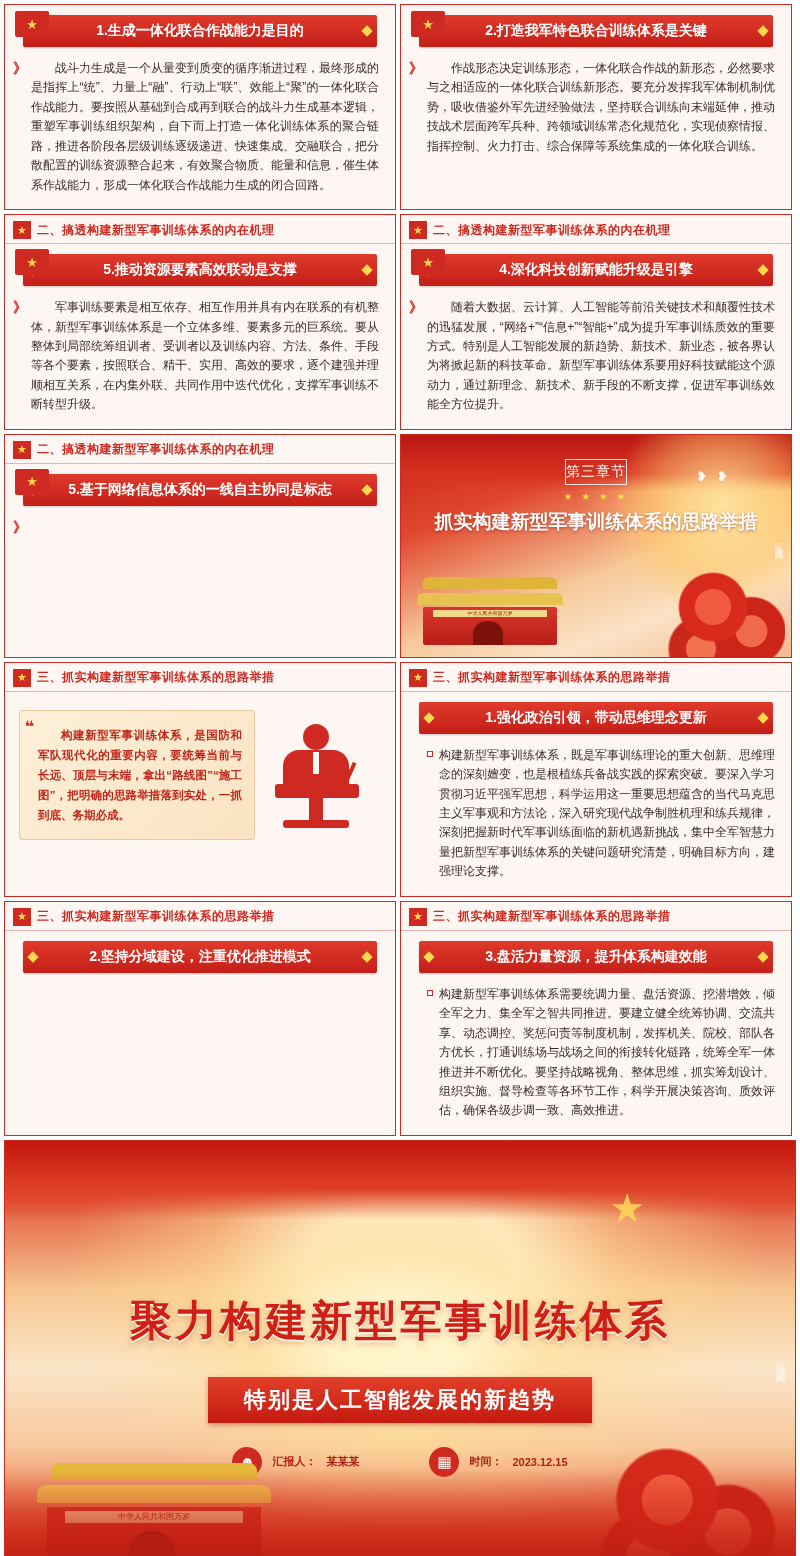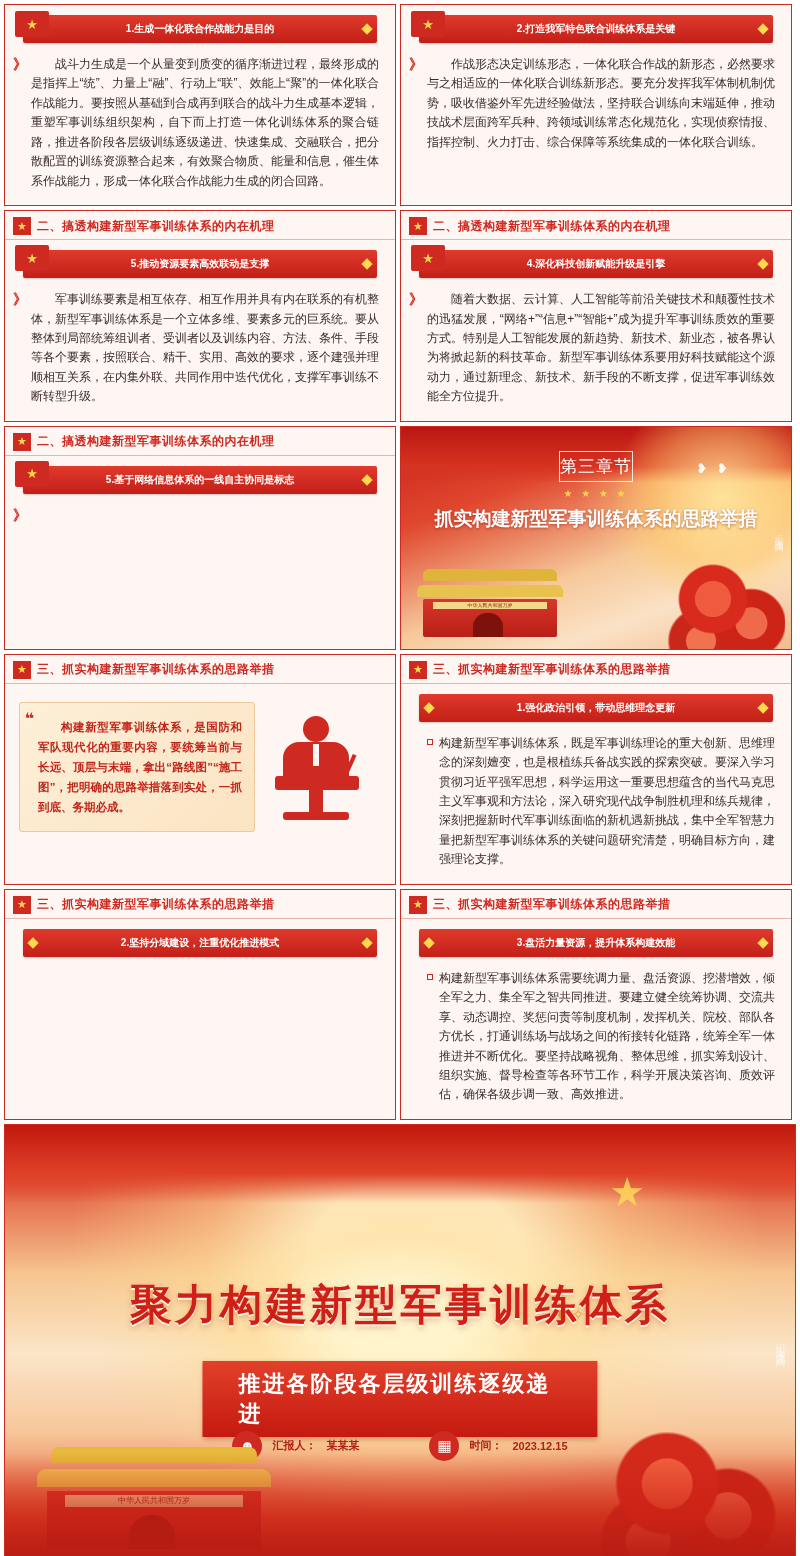--- a/index.html
+++ b/index.html
@@ -55,21 +55,21 @@
 
   
   .ribbon-wrap {
     padding: 10px 18px 6px 18px;
     display: flex;
     justify-content: center;
   }
   .ribbon {
     background: linear-gradient(180deg,#e03a2c 0%, #c31f18 100%);
     color: #fff;
-    font-size: 10px;
+    font-size: 14px;
     font-weight: bold;
     text-align: center;
     padding: 7px 16px;
     width: 100%;
     position: relative;
     border-radius: 2px;
     box-shadow: 0 1px 2px rgba(0,0,0,.2);
   }
   .ribbon::before, .ribbon::after {
     content: "";
@@ -142,21 +142,21 @@
   }
   .chapter-inner {
     position: relative; z-index: 2;
     text-align: center;
     padding: 24px 30px 0 30px;
   }
   .chapter-label {
     display: inline-block;
     border: 1px solid rgba(255,255,255,.85);
     color: #fff;
-    font-size: 17px;
+    font-size: 14px;
     padding: 3px 0;
     letter-spacing: 1px;
   }
   .chapter-stars {
     color: #ffd84d;
     font-size: 10px;
     letter-spacing: 3px;
     margin: 6px 0 6px 0;
   }
   .chapter-title {
@@ -522,21 +522,21 @@
       </div>
     </div>
   </div>
 
   <div class="cover">
     <div class="cover-topstripe"></div>
     <div class="cover-sun"></div>
     <div class="cover-star">★</div>
     <div class="cover-butterfly">✦ ✧</div>
     <div class="cover-title">聚力构建新型军事训练体系</div>
-    <div class="cover-sub">推进各阶段各层级训练逐级递进</div>
+    <div class="cover-sub">特别是人工智能发展的新趋势</div>
     <div class="cover-meta">
       <div class="meta-item">
         <span class="meta-ic">☻</span>
         <span class="meta-tx">汇报人：</span>
         <span class="meta-tx">某某某</span>
       </div>
       <div class="meta-item">
         <span class="meta-ic">▦</span>
         <span class="meta-tx">时间：</span>
         <span class="meta-tx">2023.12.15</span>

